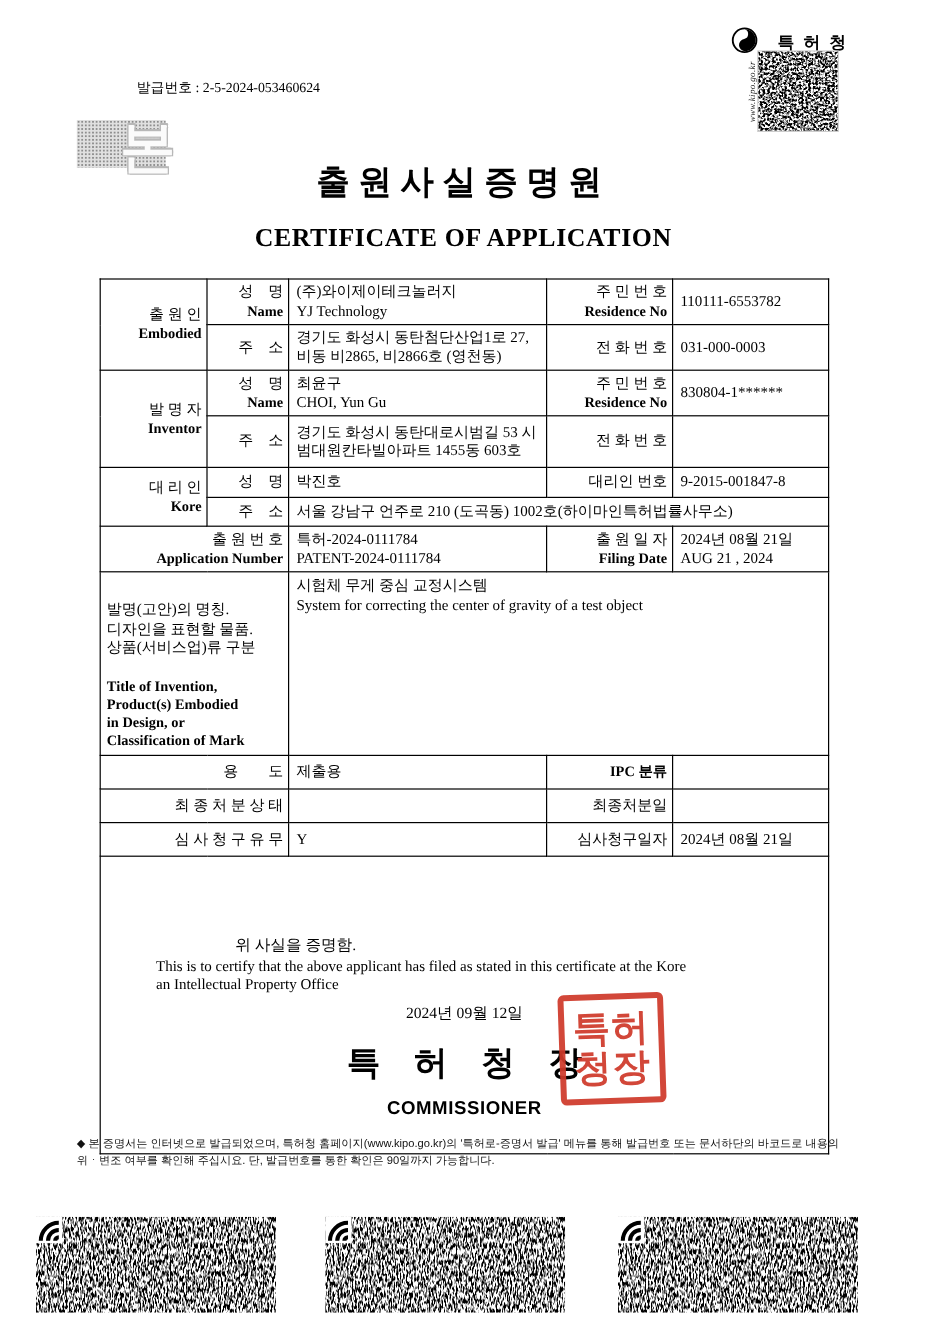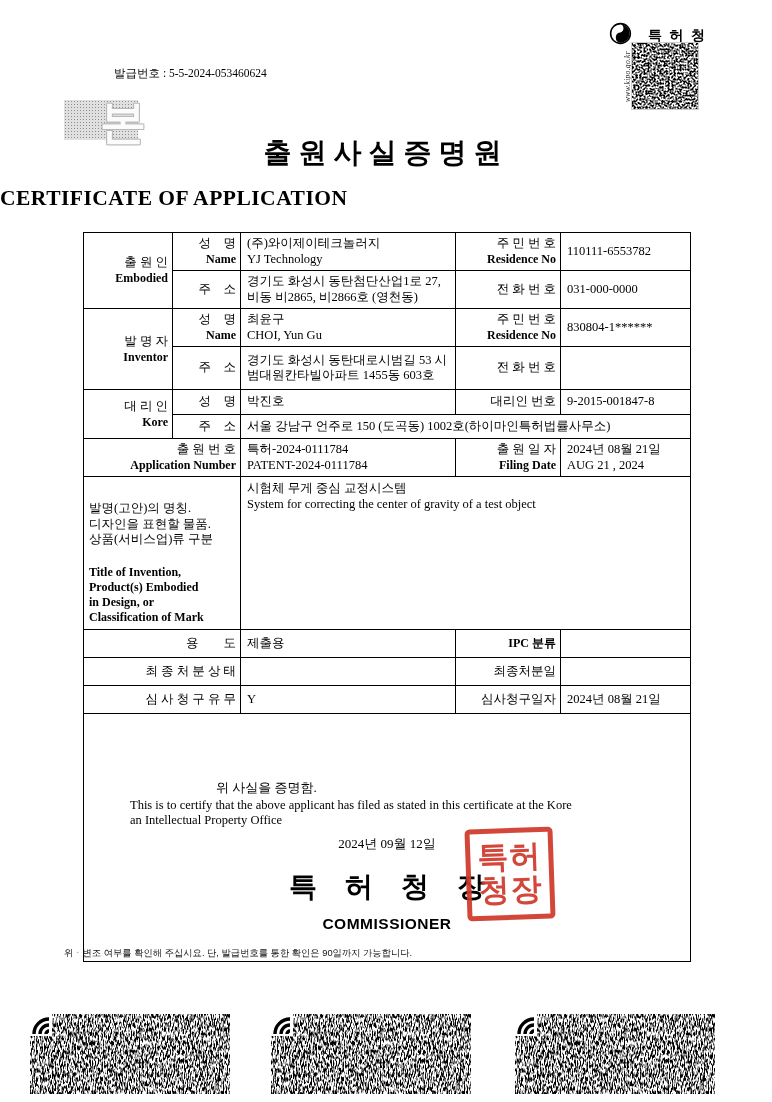--- a/index.html
+++ b/index.html
@@ -19,39 +19,39 @@
     transform: rotate(-90deg); font-size: 7.5px; font-style: italic; letter-spacing: .3px; color: #222; }
 
   .copy-stamp { position: absolute; left: 64px; top: 100px; width: 74px; height: 40px;
     background-color: #e0e0e0;
     background-image: radial-gradient(#8d8d8d .7px, rgba(255,255,255,0) .9px);
     background-size: 3px 3px; }
   .stamp-char { position: absolute; left: 36px; top: -8px; font-size: 46px; font-weight: bold; color: #fbfbfb;
     text-shadow: 1px 1px 0 #b8b8b8, -1px -1px 0 #b8b8b8, 1px -1px 0 #b8b8b8, -1px 1px 0 #b8b8b8; }
 
   .title-ko { margin: 17px; text-align: center; font-size: 28px; font-weight: 600; letter-spacing: 7px; line-height: 1.15; }
-  .title-en { margin: 5px 0 0 0; font-size: 21.5px; font-weight: bold; letter-spacing: .5px; }
+  .title-en { margin: 5px 0 0 0; text-align: center; font-size: 21.5px; font-weight: bold; letter-spacing: .5px; }
 
   
   .cert-table { border-collapse: collapse; margin: 21px 0 0 83px; width: 607px; table-layout: fixed; }
   .cert-table td { border: 1px solid #000; padding: 2px 4px; font-size: 12.5px; line-height: 1.25; vertical-align: middle; }
   .col1{width:89px}.col2{width:68px}.col3{width:215px}.col4{width:105px}.col5{width:130px}
   td.lab { text-align: right; }
   td.val { text-align: left; padding-left: 6px; }
   .en { font-weight: bold; font-size: 12px; }
   .pre { white-space: pre-line; margin-top: 20px; }
   td.top { vertical-align: top; padding-top: 4px; }
   td.invention-label { vertical-align: top; text-align: left; padding: 4px 5px; }
   .invention-label .gap { margin-top: 17px; }
   .rh38{height:38px}.rh43{height:43px}.rh25{height:25px}.rh24{height:24px}
   .rh149{height:149px}.rh28{height:28px}.rh248{height:248px}
 
   
   .cert-cell { position: relative; padding: 0 !important; }
-  .cert-ko { position: absolute; left: 112px; top: 66px; font-size: 13px; margin-left: 20px; }
+  .cert-ko { position: absolute; left: 112px; top: 66px; font-size: 13px; }
   .cert-en { position: absolute; left: 46px; top: 84px; font-size: 12.5px; line-height: 1.22; }
   .cert-date { position: absolute; left: 0; top: 122px; width: 100%; text-align: center; font-size: 13px; }
   .comm-ko { position: absolute; left: 0; top: 158px; width: 100%; text-align: center; font-size: 28px; font-weight: 600; line-height: 1.1; }
   .comm-en { position: absolute; left: 0; top: 200px; width: 100%; text-align: center; font-size: 15.5px; font-weight: bold;
     font-family: "Liberation Sans", "DejaVu Sans", sans-serif; letter-spacing: .5px; }
   .seal { position: absolute; left: 382px; top: 114px; width: 88px; height: 92px;
     border: 5px solid #cf3a2b; border-radius: 5px; transform: rotate(-2deg);
     display: flex; align-items: center; justify-content: center; opacity: .93; }
   .seal-text { color: #cf3a2b; font-size: 31px; font-weight: bold; line-height: 1.06; width: 2.1em;
     text-align: center; letter-spacing: 1px; word-break: break-all; }
@@ -80,21 +80,21 @@
         <feTurbulence type="fractalNoise" baseFrequency="0.75 0.22" numOctaves="2" seed="7"></feTurbulence>
         <feColorMatrix type="matrix" values="0 0 0 0 0  0 0 0 0 0  0 0 0 0 0  3 3 3 0 -4.1"></feColorMatrix>
       </filter>
       <filter id="qrNoise" x="0" y="0" width="100%" height="100%">
         <feTurbulence type="fractalNoise" baseFrequency="0.5 0.5" numOctaves="2" seed="11"></feTurbulence>
         <feColorMatrix type="matrix" values="0 0 0 0 0  0 0 0 0 0  0 0 0 0 0  2.6 2.6 2.6 0 -3.4"></feColorMatrix>
       </filter>
     </defs>
   </svg>
 
-  <div class="issue-no">발급번호 : 5-5-2024-053460624</div>
+  <div class="issue-no">발급번호 : 2-5-2024-053460624</div>
 
   <div class="kipo-head">
     <span>
       <svg viewBox="0 0 24 24" width="23" height="23">
         <circle cx="12" cy="12" r="10.3" fill="none" stroke="#000" stroke-width="1.6"></circle>
         <path d="M12 2.4 a9.6 9.6 0 0 1 0 19.2 a5.4 5.4 0 0 1 -0.4 -10.7 a4.4 4.4 0 0 0 0.4 -8.5 z" fill="#000"></path>
       </svg>
     </span>
     <span class="kipo-name">특 허 청</span>
   </div>
@@ -151,21 +151,21 @@
         <td class="lab">
           <div>주　소</div>
         </td>
         <td class="val">
           <div>경기도 화성시 동탄첨단산업1로 27, 비동 비2865, 비2866호 (영천동)</div>
         </td>
         <td class="lab">
           <div>전 화 번 호</div>
         </td>
         <td class="val">
-          <div>031-000-0000</div>
+          <div>031-000-0003</div>
         </td>
       </tr>
 
       <tr class="rh38">
         <td class="lab" rowspan="2">
           <div>발 명 자</div>
           <div class="en">Inventor</div>
         </td>
         <td class="lab">
           <div>성　명</div>
@@ -216,21 +216,21 @@
         <td class="val">
           <div>9-2015-001847-8</div>
         </td>
       </tr>
 
       <tr class="rh24">
         <td class="lab">
           <div>주　소</div>
         </td>
         <td class="val" colspan="3">
-          <div>서울 강남구 언주로 150 (도곡동) 1002호(하이마인특허법률사무소)</div>
+          <div>서울 강남구 언주로 210 (도곡동) 1002호(하이마인특허법률사무소)</div>
         </td>
       </tr>
 
       <tr class="rh38">
         <td class="lab" colspan="2">
           <div>출 원 번 호</div>
           <div class="en">Application Number</div>
         </td>
         <td class="val">
           <div>특허-2024-0111784</div>
@@ -319,20 +319,21 @@
           <div class="comm-en">COMMISSIONER</div>
           <div class="seal">
             <div class="seal-text">특허청장</div>
           </div>
         </td>
       </tr>
     </tbody>
   </table>
 
   <div class="footnote">
+    <div>◆ 본 증명서는 인터넷으로 발급되었으며, 특허청 홈페이지(www.kipo.go.kr)의 '특허로-증명서 발급' 메뉴를 통해 발급번호 또는 문서하단의 바코드로 내용의</div>
     <div>위ㆍ변조 여부를 확인해 주십시요. 단, 발급번호를 통한 확인은 90일까지 가능합니다.</div>
   </div>
 
   <div class="barcodes">
     <div class="barcode bc-1">
       <svg class="noise" width="200" height="80">
           <rect width="200" height="80" filter="url(#bcNoise)"></rect>
         </svg>
       <span class="bc-start">
         <svg viewBox="0 0 22 22" width="22" height="22">

